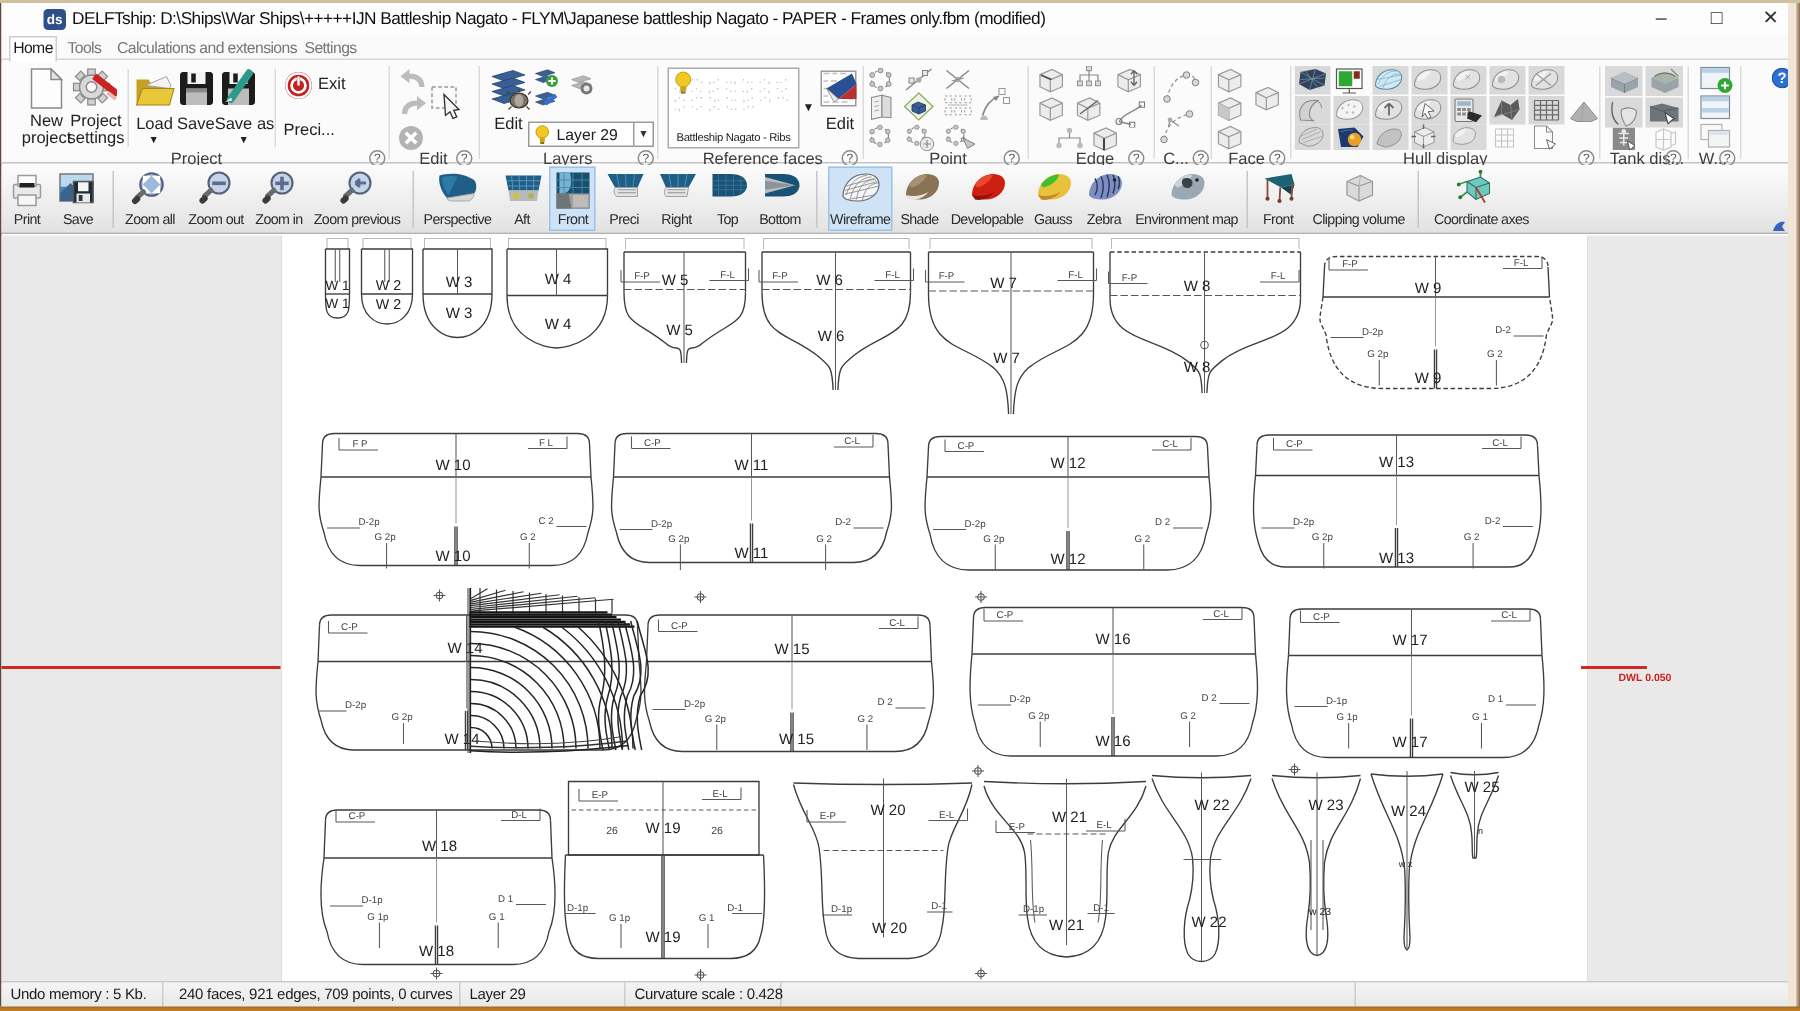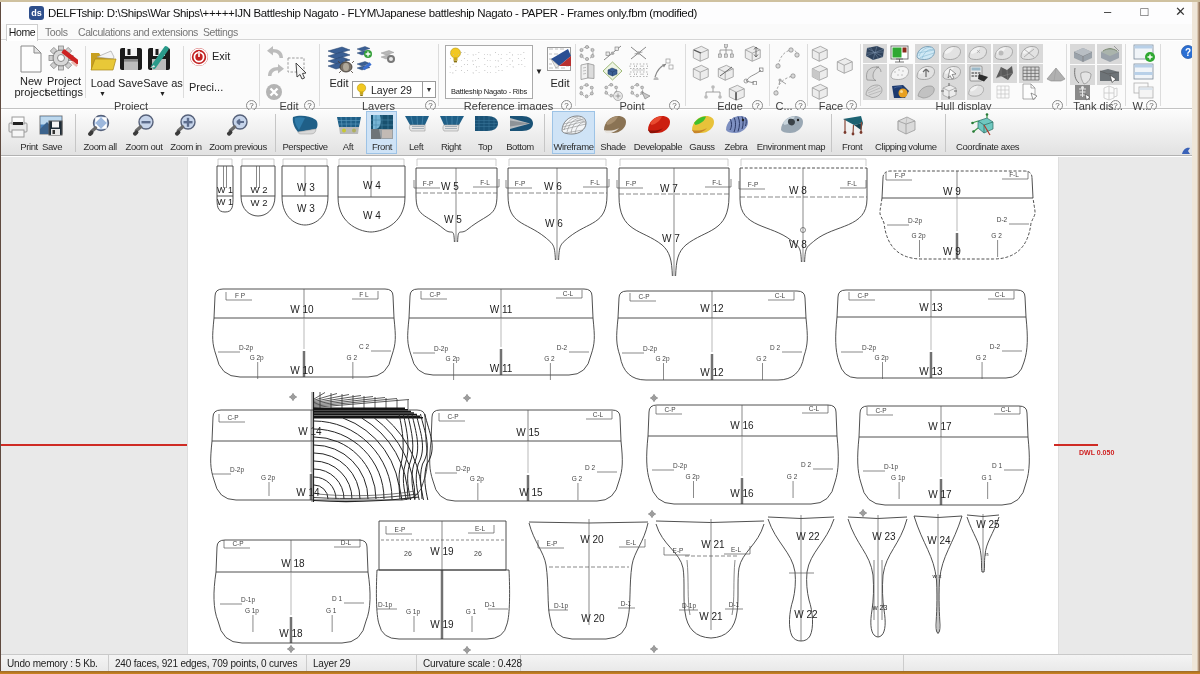--- a/index.html
+++ b/index.html
@@ -180,21 +180,21 @@
     <div style="position:absolute;left:351px;top:40px;width:84px;height:17px;border:1px solid #9a9a9a;background:#fff;">
       <svg style="position:absolute;left:3px;top:1px;" width="11" height="14">
           <circle cx="5.5" cy="5" r="4.2" fill="#f2c821" stroke="#b89a10" stroke-width="0.6"></circle>
           <rect x="3.8" y="8.6" width="3.4" height="3" fill="#caa81a"></rect>
           <rect x="4.2" y="11.6" width="2.6" height="1.4" fill="#8a7210"></rect>
         </svg>
       <span style="position:absolute;left:18px;top:2px;font-size:10.5px;color:#222;">Layer 29</span>
       <span style="position:absolute;right:0;top:0;width:13px;height:100%;border-left:1px solid #9a9a9a;font-size:7px;text-align:center;line-height:15px;">▼</span>
     </div>
     <div class="gsep" style="left:437px;"></div>
-    <div class="glabel" style="left:455px;width:105px;">Reference images</div>
+    <div class="glabel" style="left:455px;width:105px;">Reference faces</div>
       <div class="qm" style="left:560px;">?</div>
     <div style="position:absolute;left:444px;top:4px;width:88px;height:54px;border:1px solid #aaa;background:#fff;overflow:hidden;">
       <svg style="position:absolute;left:3px;top:1px;" width="13" height="17">
           <circle cx="6.5" cy="6" r="5" fill="#f2c821" stroke="#b89a10" stroke-width="0.6"></circle>
           <rect x="4.5" y="10.4" width="4" height="3.4" fill="#caa81a"></rect>
           <rect x="5" y="13.8" width="3" height="1.6" fill="#8a7210"></rect>
         </svg>
       <div style="position:absolute;left:3px;top:4px;width:82px;height:34px;color:#bdbdbd;font-size:8px;line-height:6px;letter-spacing:0.5px;overflow:hidden;">·. .··. ,.· .., ·.. .·, ..· ·,. .·. ,.· ·.. .,· .·, ·.· ,·. .·· ·,. ·.. ,.· .·, ··. .,· ·.· ,·. ·.. .··</div>
       <div style="position:absolute;left:0;top:41px;width:100%;text-align:center;font-size:7.5px;letter-spacing:-0.2px;color:#222;">Battleship Nagato - Ribs</div>
     </div>
@@ -754,30 +754,30 @@
     <div class="t2sep" style="left:944px;"></div>
     <svg class="t2icon" style="left:969px;" width="28" height="28">
       <path d="M8,8 L17,5 L23,9 L23,16 L14,20 L8,15 Z" fill="#6fc8c0" stroke="#2a6a60" stroke-width="0.7"></path>
       <path d="M8,8 L14,12 L23,9 M14,12 L14,20" stroke="#2a6a60" stroke-width="0.7" fill="none"></path>
       <path d="M8,8 L2,10 M8,15 L3,19 M17,5 L17,1" stroke="#3a9a48" stroke-width="1.2"></path>
       <path d="M14,12 L20,22" stroke="#b03a2a" stroke-width="1.2"></path>
       <circle cx="2.5" cy="10" r="1.3" fill="#2a7a38"></circle>
         <circle cx="17" cy="1.5" r="1.3" fill="#2a7a38"></circle>
         <circle cx="3.5" cy="18.5" r="1.3" fill="#2a7a38"></circle>
     </svg>
-    <div class="t2lbl" style="left:1px;width:32px;margin-left:11px;">Print</div>
+    <div class="t2lbl" style="left:1px;width:32px;">Print</div>
     <div class="t2lbl" style="left:35px;width:32px;">Save</div>
     <div class="t2lbl" style="left:79px;width:40px;">Zoom all</div>
     <div class="t2lbl" style="left:121px;width:44px;">Zoom out</div>
     <div class="t2lbl" style="left:166px;width:38px;">Zoom in</div>
     <div class="t2lbl" style="left:207px;width:60px;">Zoom previous</div>
     <div class="t2lbl" style="left:277px;width:54px;">Perspective</div>
     <div class="t2lbl" style="left:331px;width:32px;">Aft</div>
     <div class="t2lbl" style="left:366px;width:30px;">Front</div>
-    <div class="t2lbl" style="left:400px;width:30px;">Left</div>
+    <div class="t2lbl" style="left:400px;width:30px;">Preci</div>
     <div class="t2lbl" style="left:434px;width:32px;">Right</div>
     <div class="t2lbl" style="left:469px;width:30px;">Top</div>
     <div class="t2lbl" style="left:501px;width:36px;">Bottom</div>
     <div class="t2lbl" style="left:550px;width:45px;">Wireframe</div>
     <div class="t2lbl" style="left:597px;width:30px;">Shade</div>
     <div class="t2lbl" style="left:631px;width:52px;">Developable</div>
     <div class="t2lbl" style="left:687px;width:28px;">Gauss</div>
     <div class="t2lbl" style="left:720px;width:30px;text-align:center;">Zebra</div>
     <div class="t2lbl" style="left:755px;width:70px;">Environment map</div>
     <div class="t2lbl" style="left:841px;width:20px;">Front</div>
@@ -1248,18 +1248,18 @@
           <circle cx="862" cy="513" r="2.2"></circle>
           <path d="M858,513 L866,513 M862,509 L862,517"></path>
         </g>
       </svg>
     <div id="redL"></div>
       <div id="redR"></div>
     <div id="redT">DWL 0.050</div>
   </div>
   <div id="status">
     <div class="scell" style="left:0;width:108px;">Undo memory : 5 Kb.</div>
-    <div class="scell" style="left:108px;width:198px;">240 faces, 921 edges, 709 points, 0 curves</div>
+    <div class="scell" style="left:108px;width:198px;text-align:center;">240 faces, 921 edges, 709 points, 0 curves</div>
     <div class="scell" style="left:306px;width:110px;">Layer 29</div>
     <div class="scell" style="left:416px;width:104px;">Curvature scale : 0.428</div>
     <div class="scell" style="left:520px;width:383px;"></div>
   </div>
 </div>
 
 </body></html>

